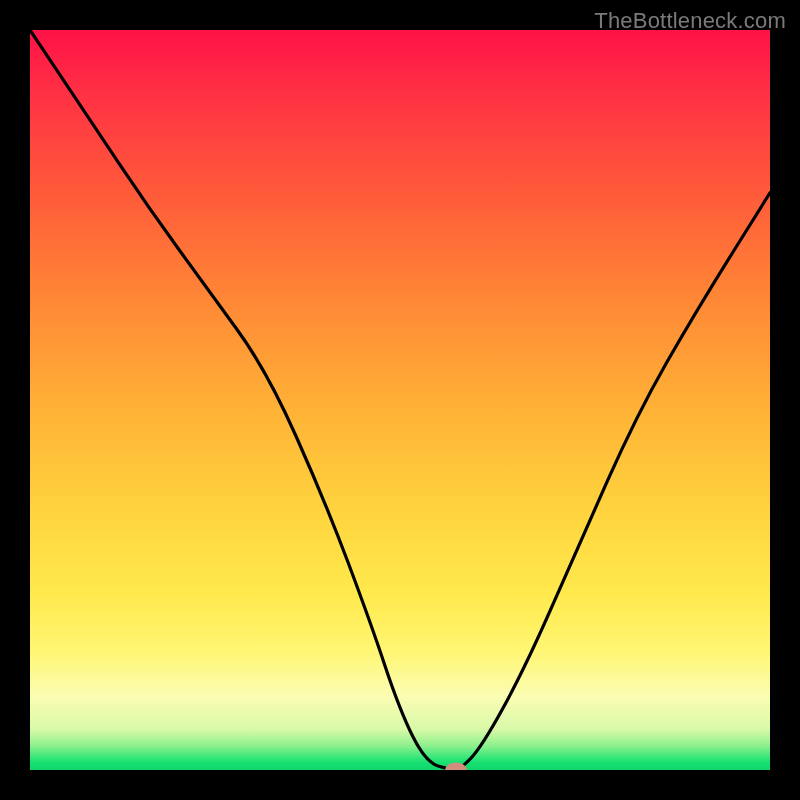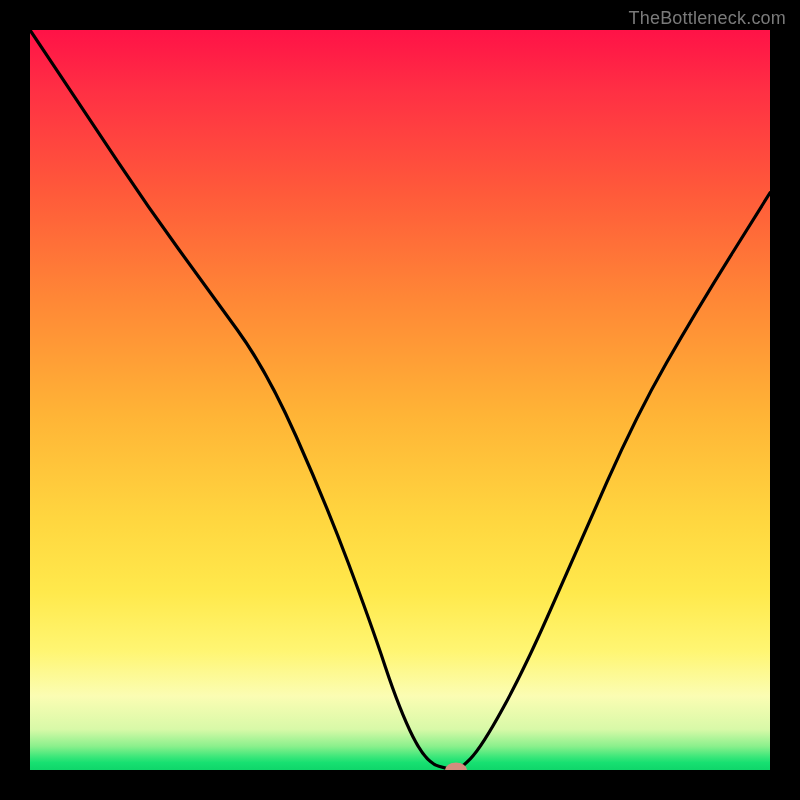--- a/index.html
+++ b/index.html
@@ -14,21 +14,21 @@
     position: relative;
     width: 800px;
     height: 800px;
     background: #000;
   }
   .watermark {
     position: absolute;
     top: 8px;
     right: 14px;
     color: #7a7a7a;
-    font-size: 18px;
+    font-size: 22px;
     z-index: 30;
     letter-spacing: 0.2px;
   }
   .plot-area {
     position: absolute;
     left: 30px;
     top: 30px;
     width: 740px;
     height: 740px;
     overflow: hidden;

